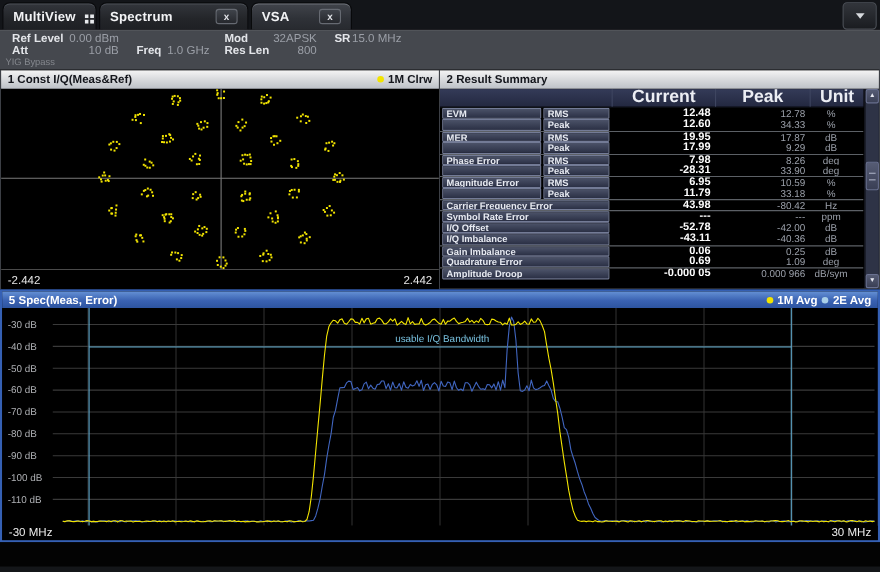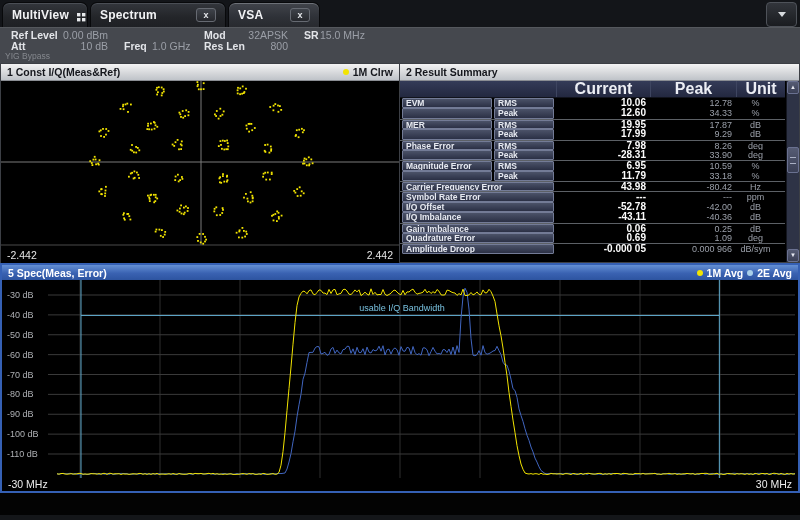--- a/index.html
+++ b/index.html
@@ -454,21 +454,21 @@
     <div class="rs-header">
       <div class="h-lbl"></div>
       <div class="h-cur">Current</div>
       <div class="h-peak">Peak</div>
       <div class="h-unit">Unit</div>
     </div>
     <div class="rs-body" id="rs-body">
         <div class="rs-row">
           <div class="lcell name">EVM</div>
           <div class="lcell sub">RMS</div>
-          <div class="vcell c0">10.06</div>
+          <div class="vcell c0">12.48</div>
           <div class="vcell c1">12.78</div>
           <div class="vcell c2">%</div>
         </div>
         <div class="rs-row">
           <div class="lcell name"></div>
           <div class="lcell sub">Peak</div>
           <div class="vcell c0">12.60</div>
           <div class="vcell c1">34.33</div>
           <div class="vcell c2">%</div>
         </div>

